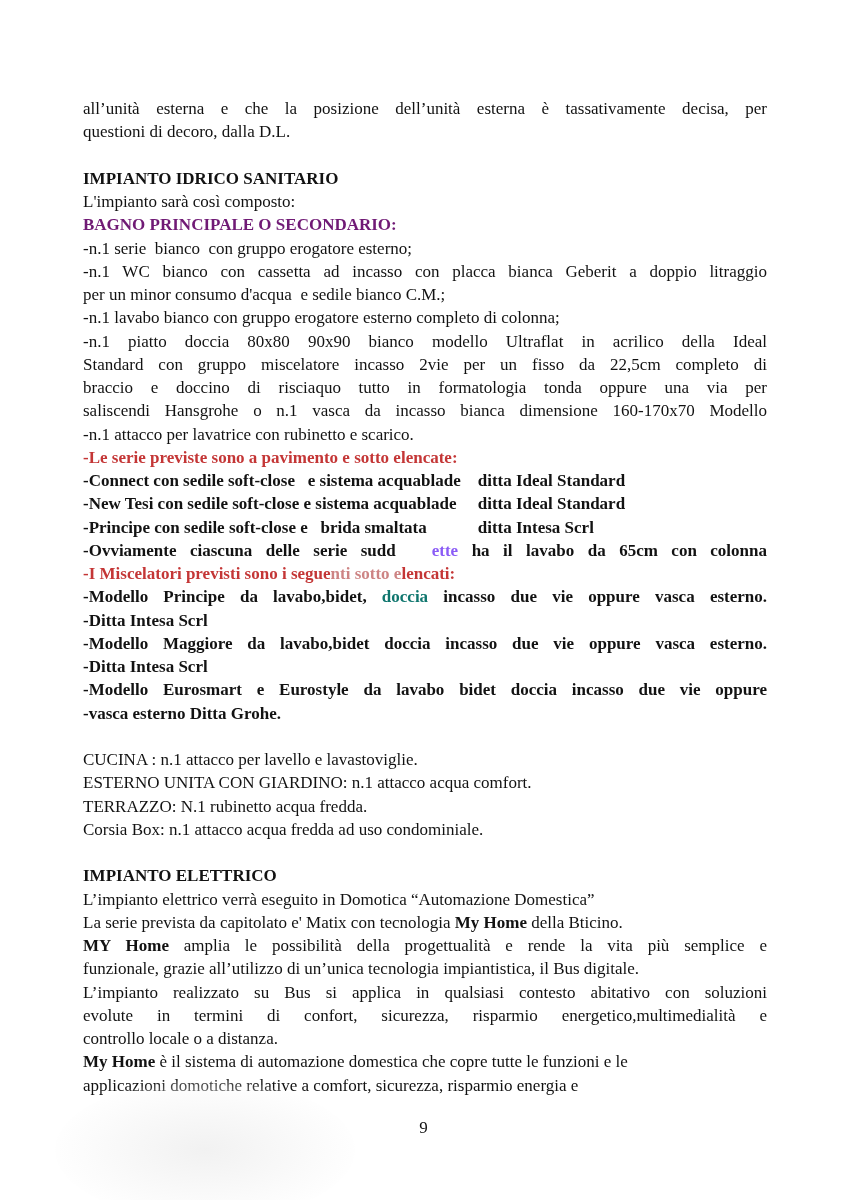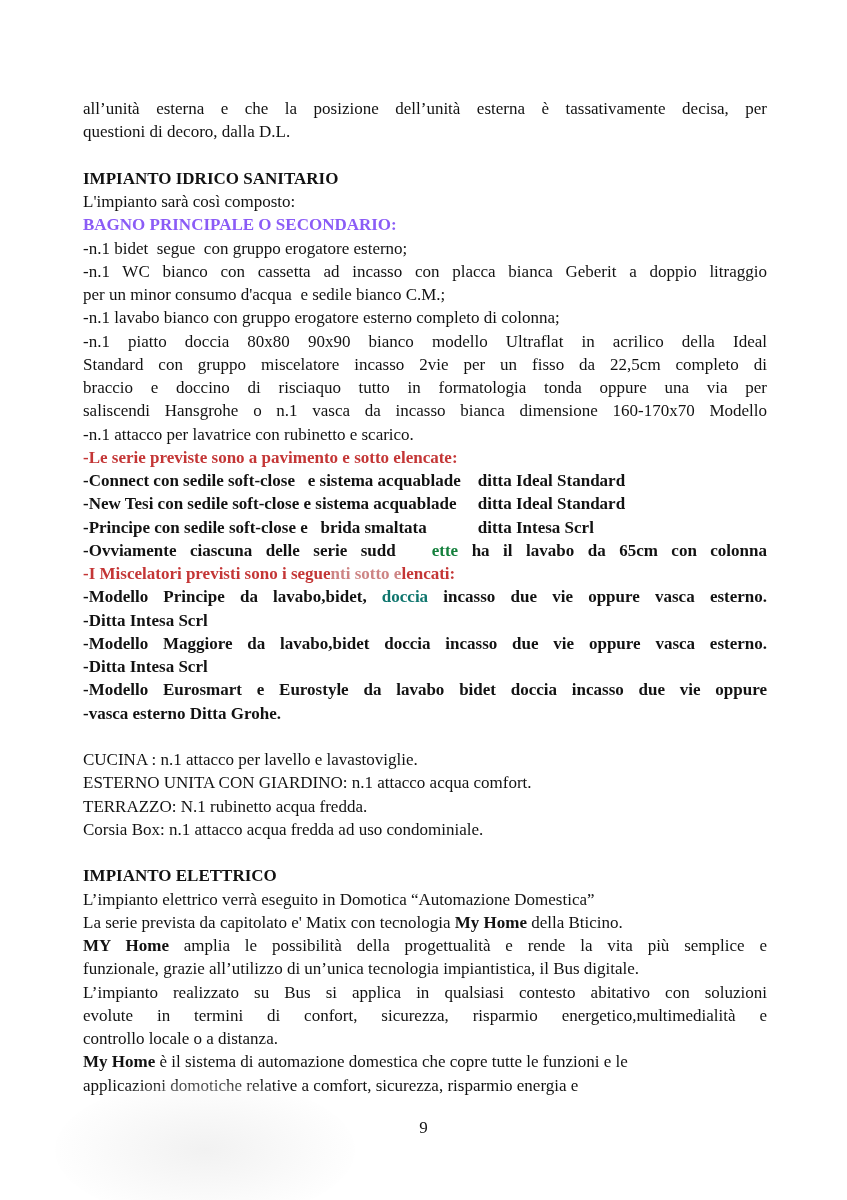--- a/index.html
+++ b/index.html
@@ -58,35 +58,35 @@
 </head>
 <body>
 
 <div class="screen">
   <div class="doc-body" style="color: rgb(18, 18, 18);">
       <div class="line justify"><span>all’unità esterna e che la posizione dell’unità esterna è tassativamente decisa, per</span></div>
       <div class="line pre"><span>questioni di decoro, dalla D.L.</span></div>
       <div class="line pre">&nbsp;</div>
       <div class="line pre"><span class="bold">IMPIANTO IDRICO SANITARIO</span></div>
       <div class="line pre"><span>L'impianto sarà così composto:</span></div>
-      <div class="line pre"><span class="bold" style="color: #8b5cf6;">BAGNO PRINCIPALE O SECONDARIO:</span></div>
-      <div class="line pre"><span>-n.1 bidet  segue  con gruppo erogatore esterno;</span></div>
+      <div class="line pre"><span class="bold" style="color: #701a75;">BAGNO PRINCIPALE O SECONDARIO:</span></div>
+      <div class="line pre"><span>-n.1 serie  bianco  con gruppo erogatore esterno;</span></div>
       <div class="line justify"><span>-n.1 WC bianco con cassetta ad incasso con placca bianca Geberit a doppio litraggio</span></div>
       <div class="line pre"><span>per un minor consumo d'acqua  e sedile bianco C.M.;</span></div>
       <div class="line pre"><span>-n.1 lavabo bianco con gruppo erogatore esterno completo di colonna;</span></div>
       <div class="line justify"><span>-n.1 piatto doccia 80x80 90x90 bianco modello Ultraflat in acrilico della Ideal</span></div>
       <div class="line justify"><span>Standard con gruppo miscelatore incasso 2vie per un fisso da 22,5cm completo di</span></div>
       <div class="line justify"><span>braccio e doccino di risciaquo tutto in formatologia tonda oppure una via per</span></div>
       <div class="line justify"><span>saliscendi Hansgrohe o n.1 vasca da incasso bianca dimensione 160-170x70 Modello</span></div>
       <div class="line pre"><span>-n.1 attacco per lavatrice con rubinetto e scarico.</span></div>
       <div class="line pre"><span class="bold" style="color: rgb(196, 54, 54); font-family: Liberation Serif, serif;">-Le serie previste sono a pavimento e sotto elencate:</span></div>
       <div class="line pre"><span class="bold">-Connect con sedile soft-close   e sistema acquablade    ditta Ideal Standard</span></div>
       <div class="line pre"><span class="bold">-New Tesi con sedile soft-close e sistema acquablade     ditta Ideal Standard</span></div>
       <div class="line pre"><span class="bold">-Principe con sedile soft-close e   brida smaltata            ditta Intesa Scrl</span></div>
-      <div class="line justify"><span class="bold">-Ovviamente ciascuna delle serie sudd</span><span class="bold" style="color: #15803d; margin-left: 36px;">ette</span><span class="bold"> ha il lavabo da 65cm con colonna</span></div>
+      <div class="line justify"><span class="bold">-Ovviamente ciascuna delle serie sudd</span><span class="bold" style="color: #8b5cf6; margin-left: 36px;">ette</span><span class="bold"> ha il lavabo da 65cm con colonna</span></div>
       <div class="line pre"><span class="bold" style="color: rgb(196, 54, 54); text-align: right;">-I Miscelatori previsti sono i segue</span><span class="bold" style="color: rgb(205, 132, 132);">nti sotto e</span><span class="bold" style="color: rgb(196, 54, 54);">lencati:</span></div>
       <div class="line justify"><span class="bold">-Modello Principe da lavabo,bidet, </span><span class="bold" style="color: #0f766e;">doccia</span><span class="bold"> incasso due vie oppure vasca esterno.</span></div>
       <div class="line pre"><span class="bold">-Ditta Intesa Scrl</span></div>
       <div class="line justify"><span class="bold">-Modello Maggiore da lavabo,bidet doccia incasso due vie oppure vasca esterno.</span></div>
       <div class="line pre"><span class="bold">-Ditta Intesa Scrl</span></div>
       <div class="line justify"><span class="bold">-Modello Eurosmart e Eurostyle da lavabo bidet doccia incasso due vie oppure</span></div>
       <div class="line pre"><span class="bold">-vasca esterno Ditta Grohe.</span></div>
       <div class="line pre">&nbsp;</div>
       <div class="line pre"><span>CUCINA : n.1 attacco per lavello e lavastoviglie.</span></div>
       <div class="line pre"><span>ESTERNO UNITA CON GIARDINO: n.1 attacco acqua comfort.</span></div>

